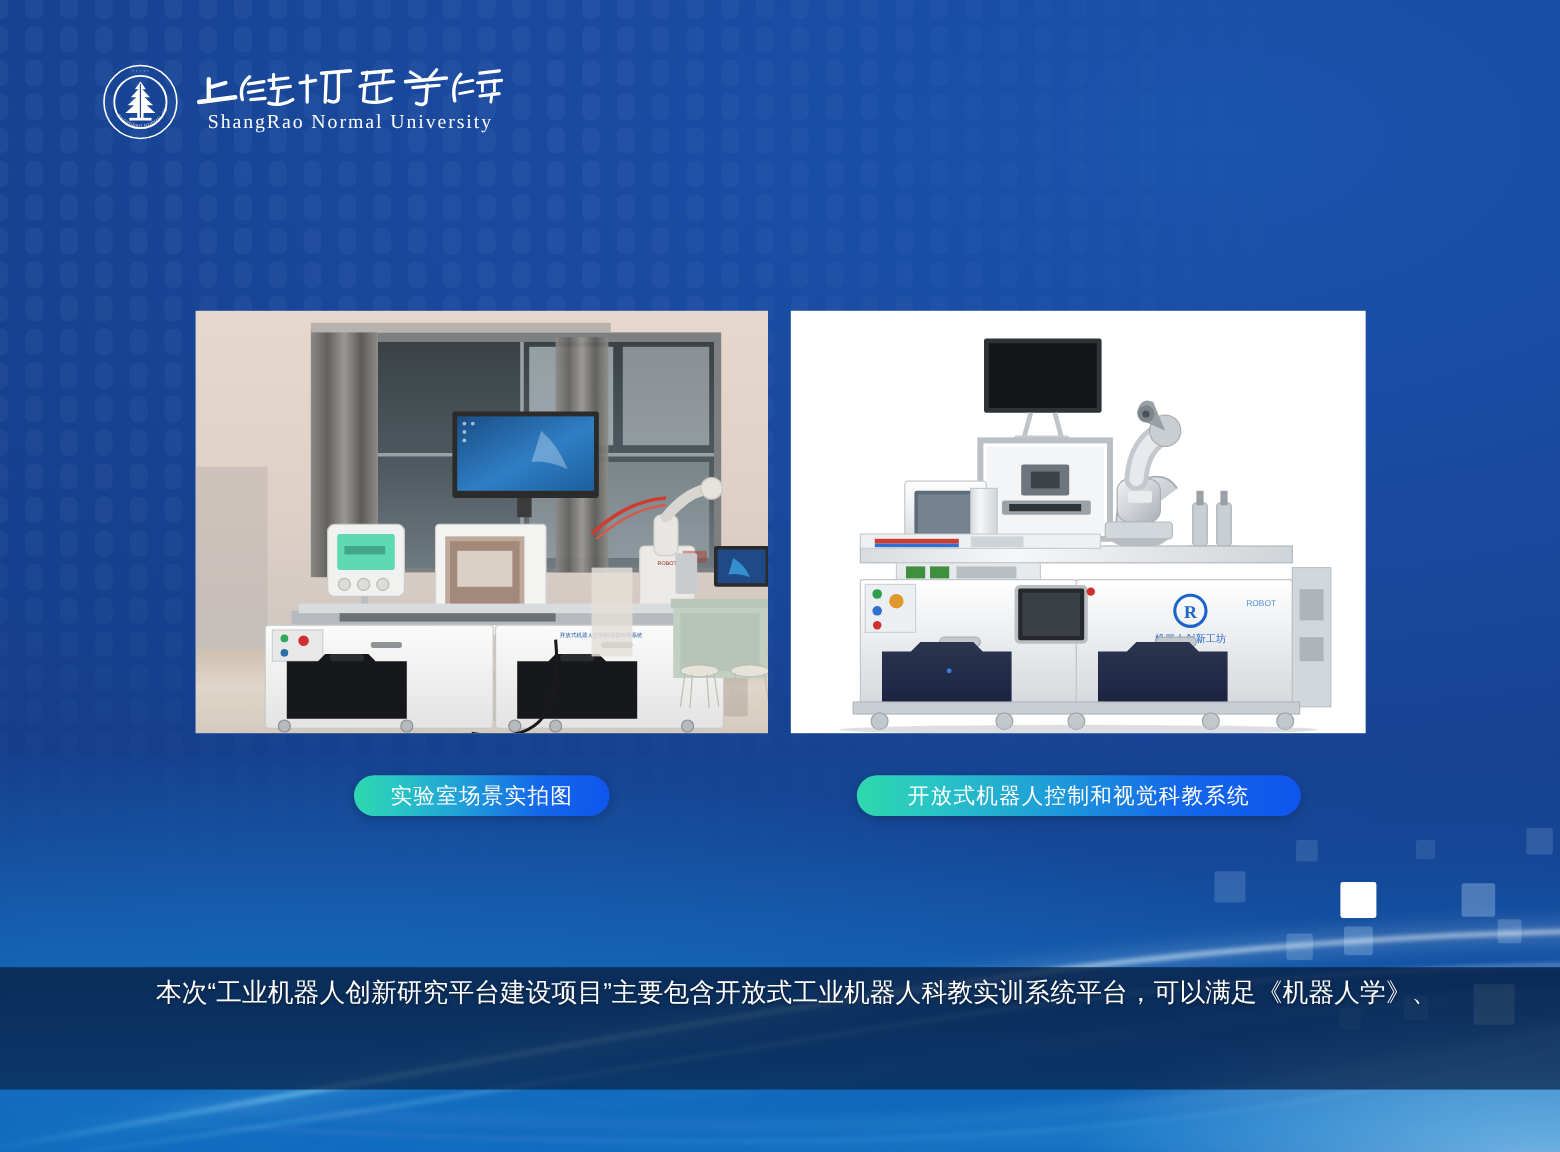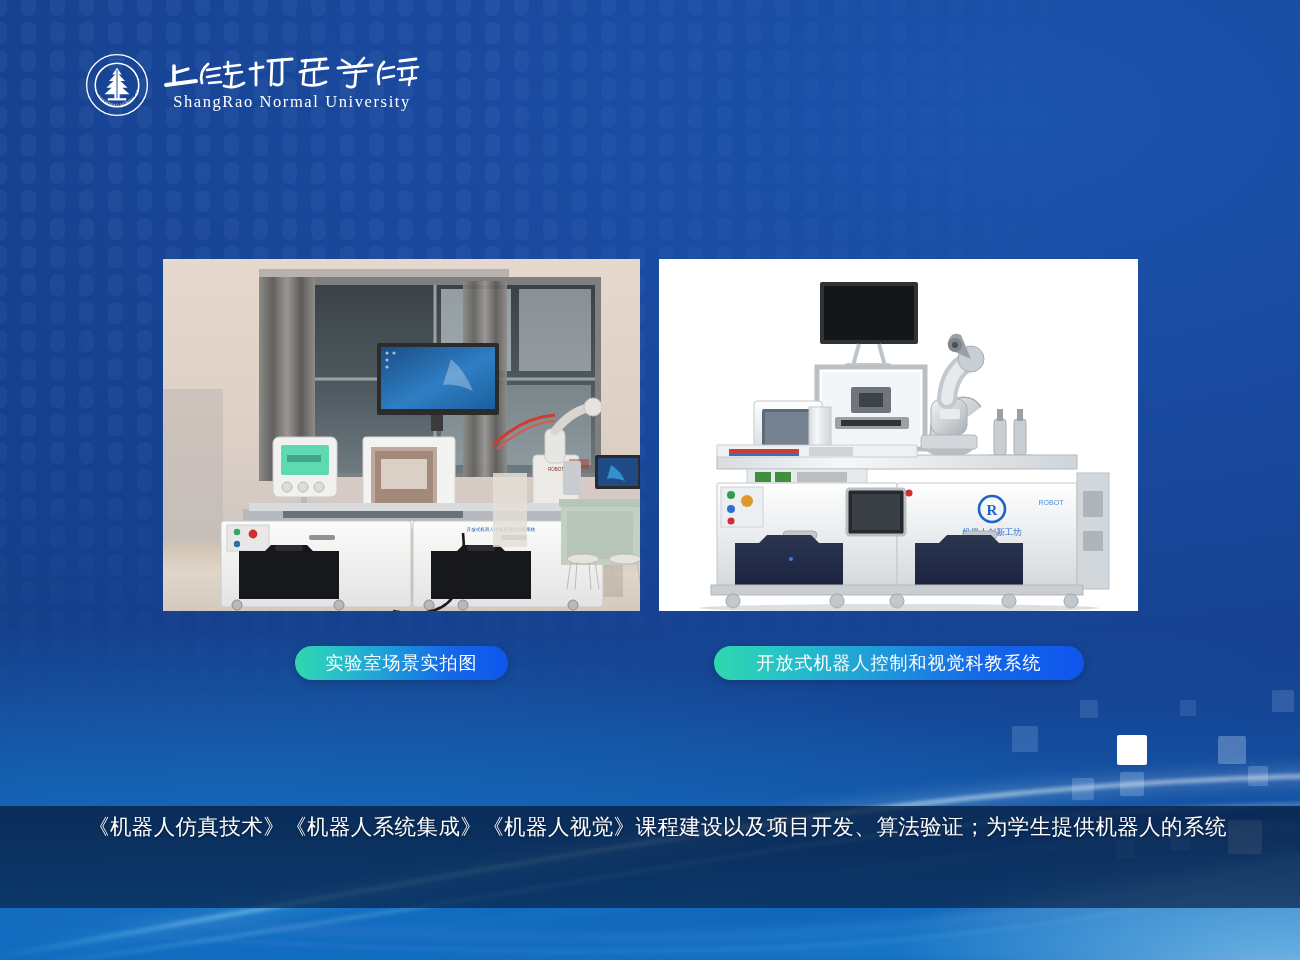--- a/index.html
+++ b/index.html
@@ -1772,16 +1772,16 @@
   <div class="pill" id="pill-lab">
     <span>实验室场景实拍图</span>
   </div>
 
   <div class="pill" id="pill-sys">
     <span>开放式机器人控制和视觉科教系统</span>
   </div>
 
   <div class="para-band"></div>
   <div class="para">
-    <span class="ln ln2">《机器人仿真技术》《机器人系统集成》《机器人视觉》课程建设以及项目开发、算法验证；为学生提供机器人的系统</span>
+    <span class="ln ln1">本次“工业机器人创新研究平台建设项目”主要包含开放式工业机器人科教实训系统平台，可以满足《机器人学》、</span>
   </div>
 
 </div>
 
 </body></html>

